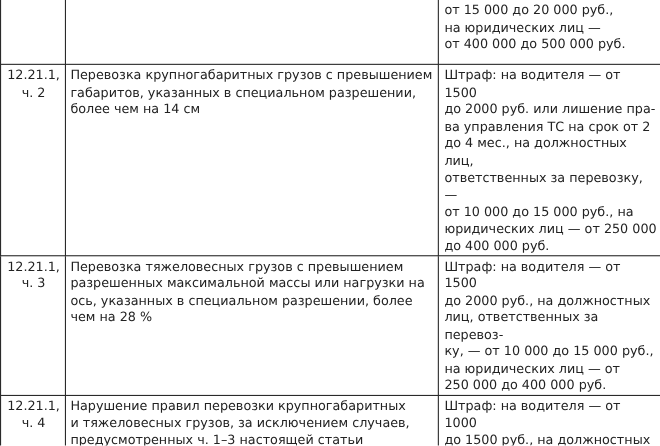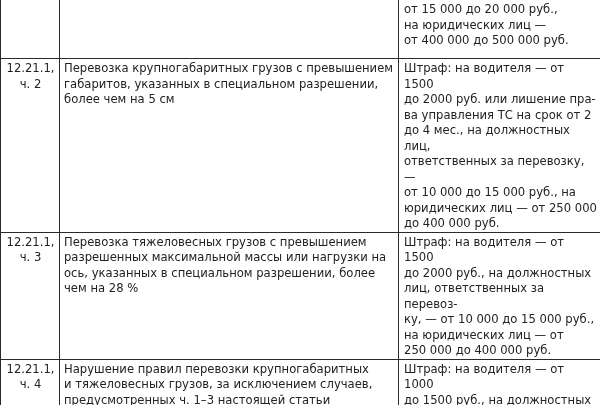--- a/index.html
+++ b/index.html
@@ -40,21 +40,21 @@
       <td class="c2"></td>
       <td class="c3">от 15 000 до 20 000 руб.,
 на юридических лиц —
 от 400 000 до 500 000 руб.</td>
     </tr>
     <tr class="r1">
       <td class="c1">12.21.1,
 ч. 2</td>
       <td class="c2">Перевозка крупногабаритных грузов с превышением
 габаритов, указанных в специальном разрешении,
-более чем на 5 см</td>
+более чем на 14 см</td>
       <td class="c3">Штраф: на водителя — от 1500
 до 2000 руб. или лишение пра-
 ва управления ТС на срок от 2
 до 4 мес., на должностных лиц,
 ответственных за перевозку, —
 от 10 000 до 15 000 руб., на
 юридических лиц — от 250 000
 до 400 000 руб.</td>
     </tr>
     <tr class="r2">

